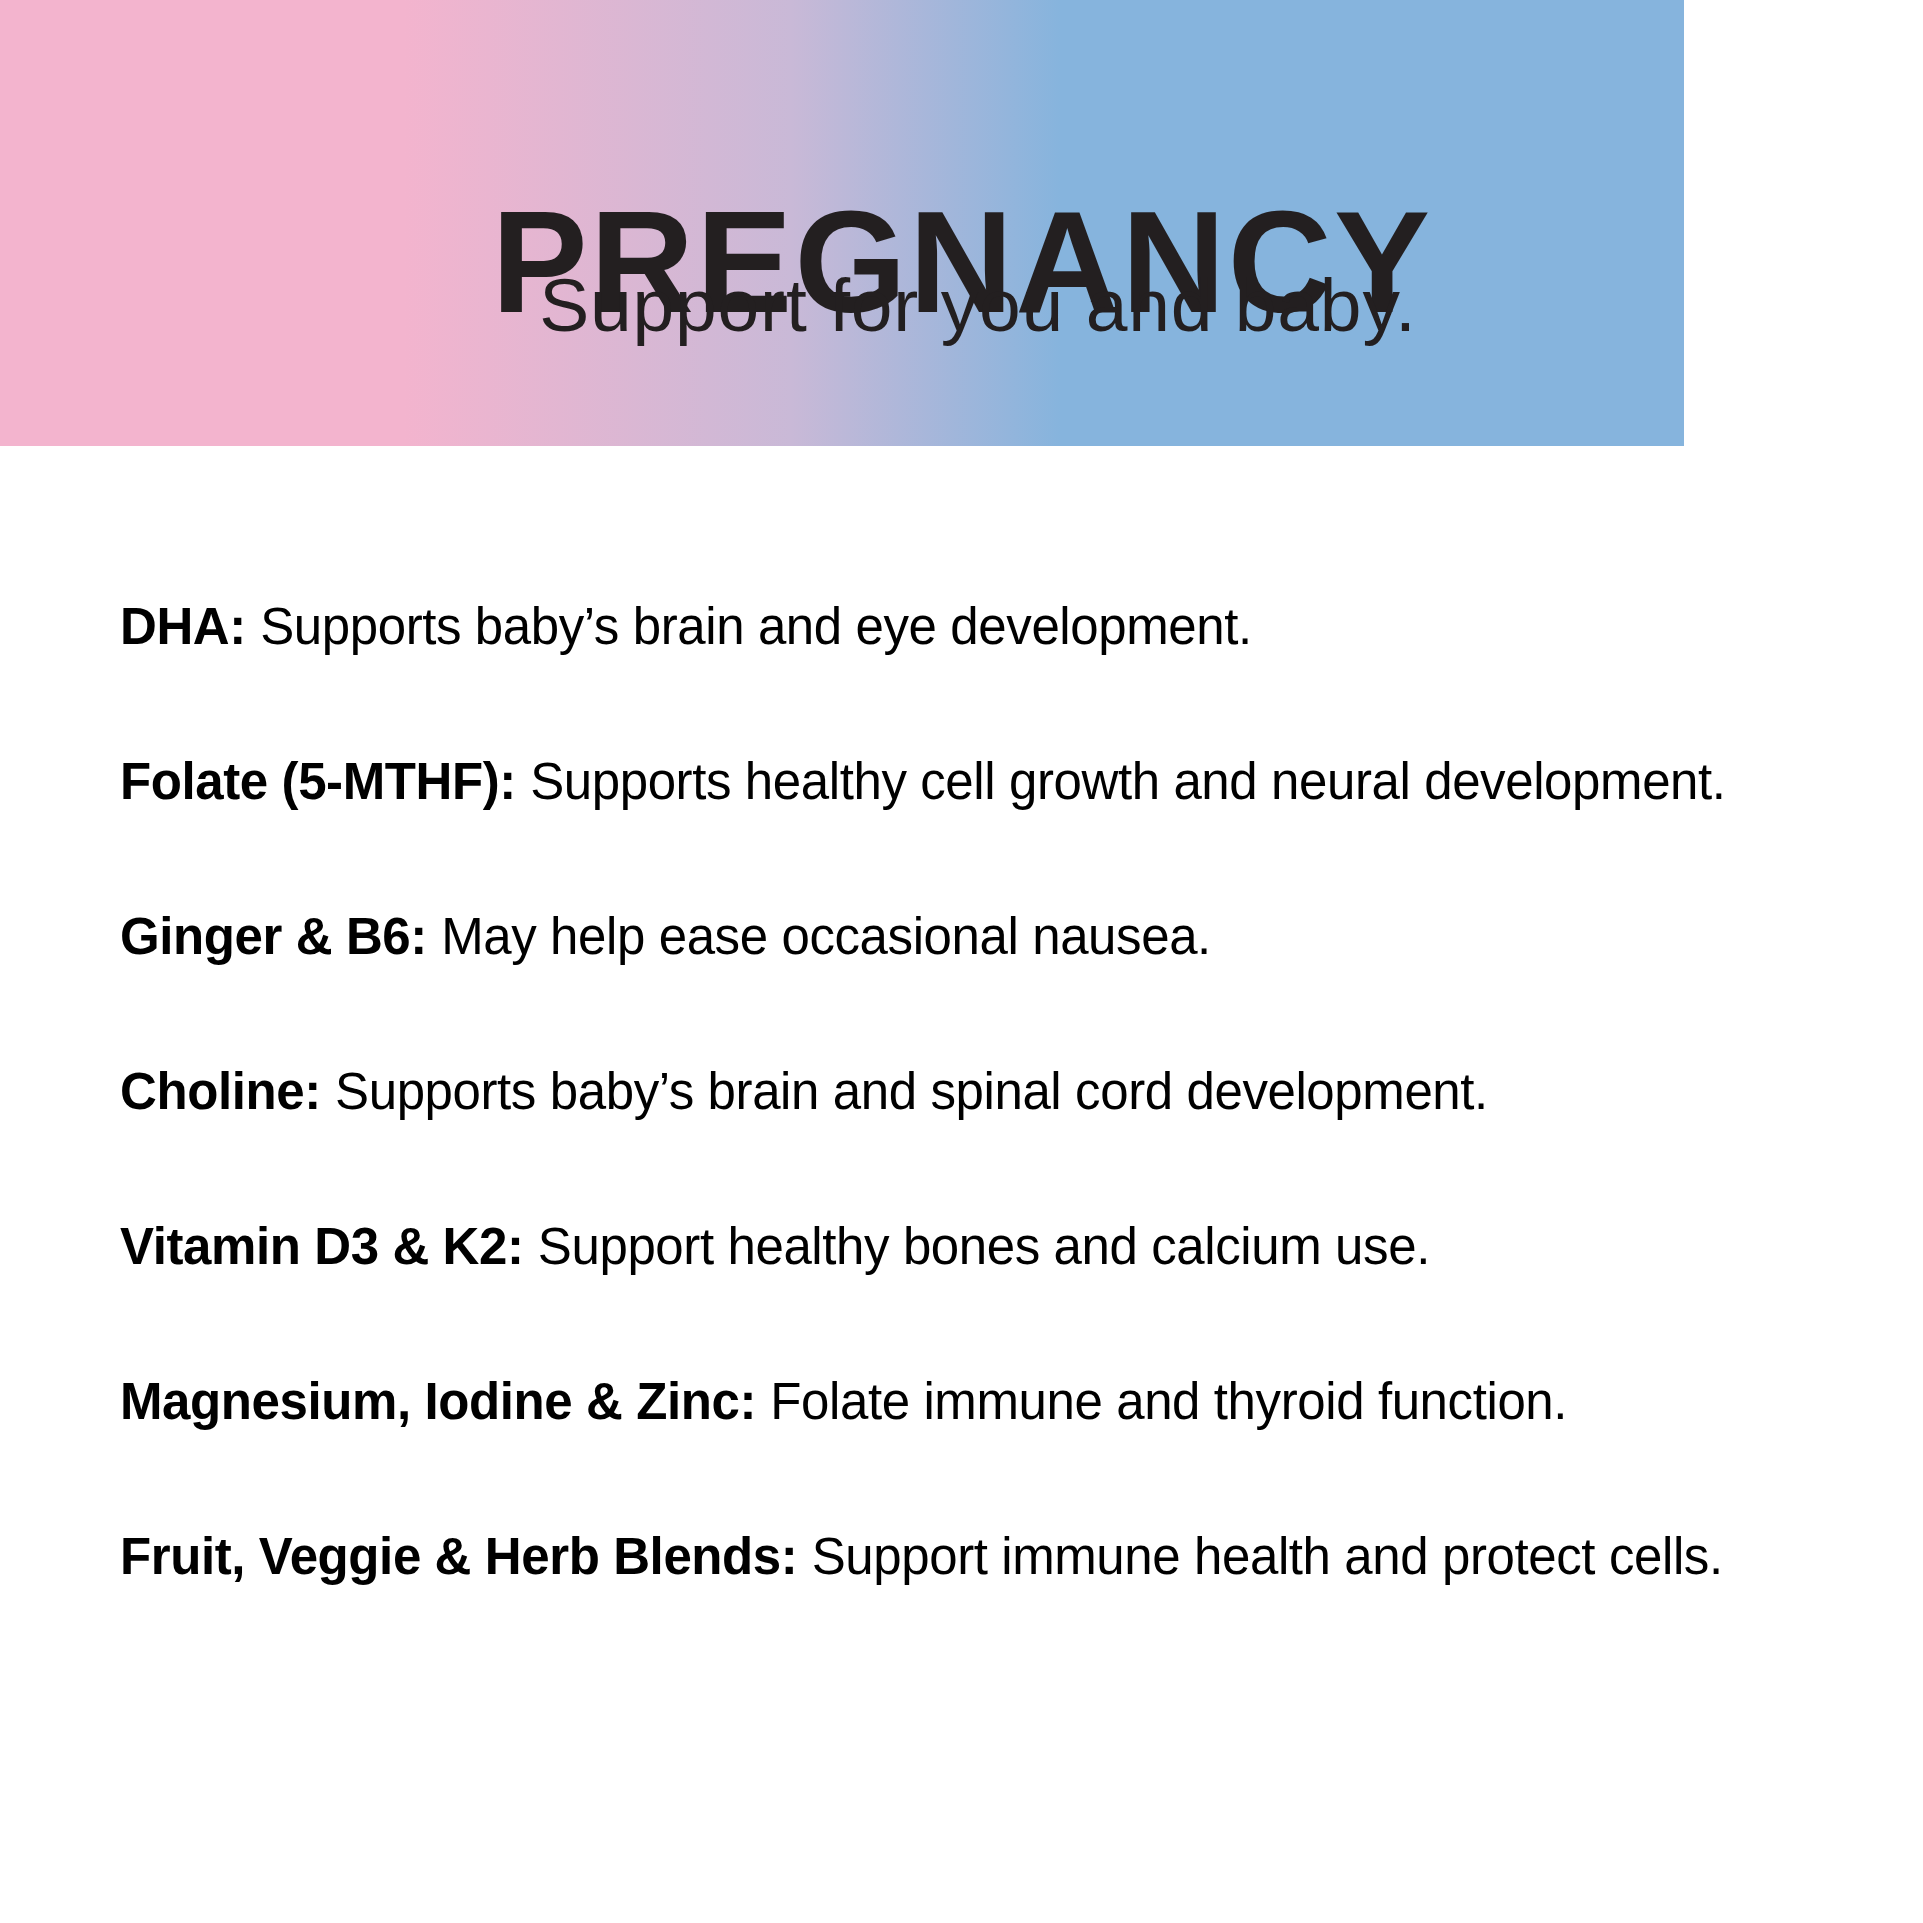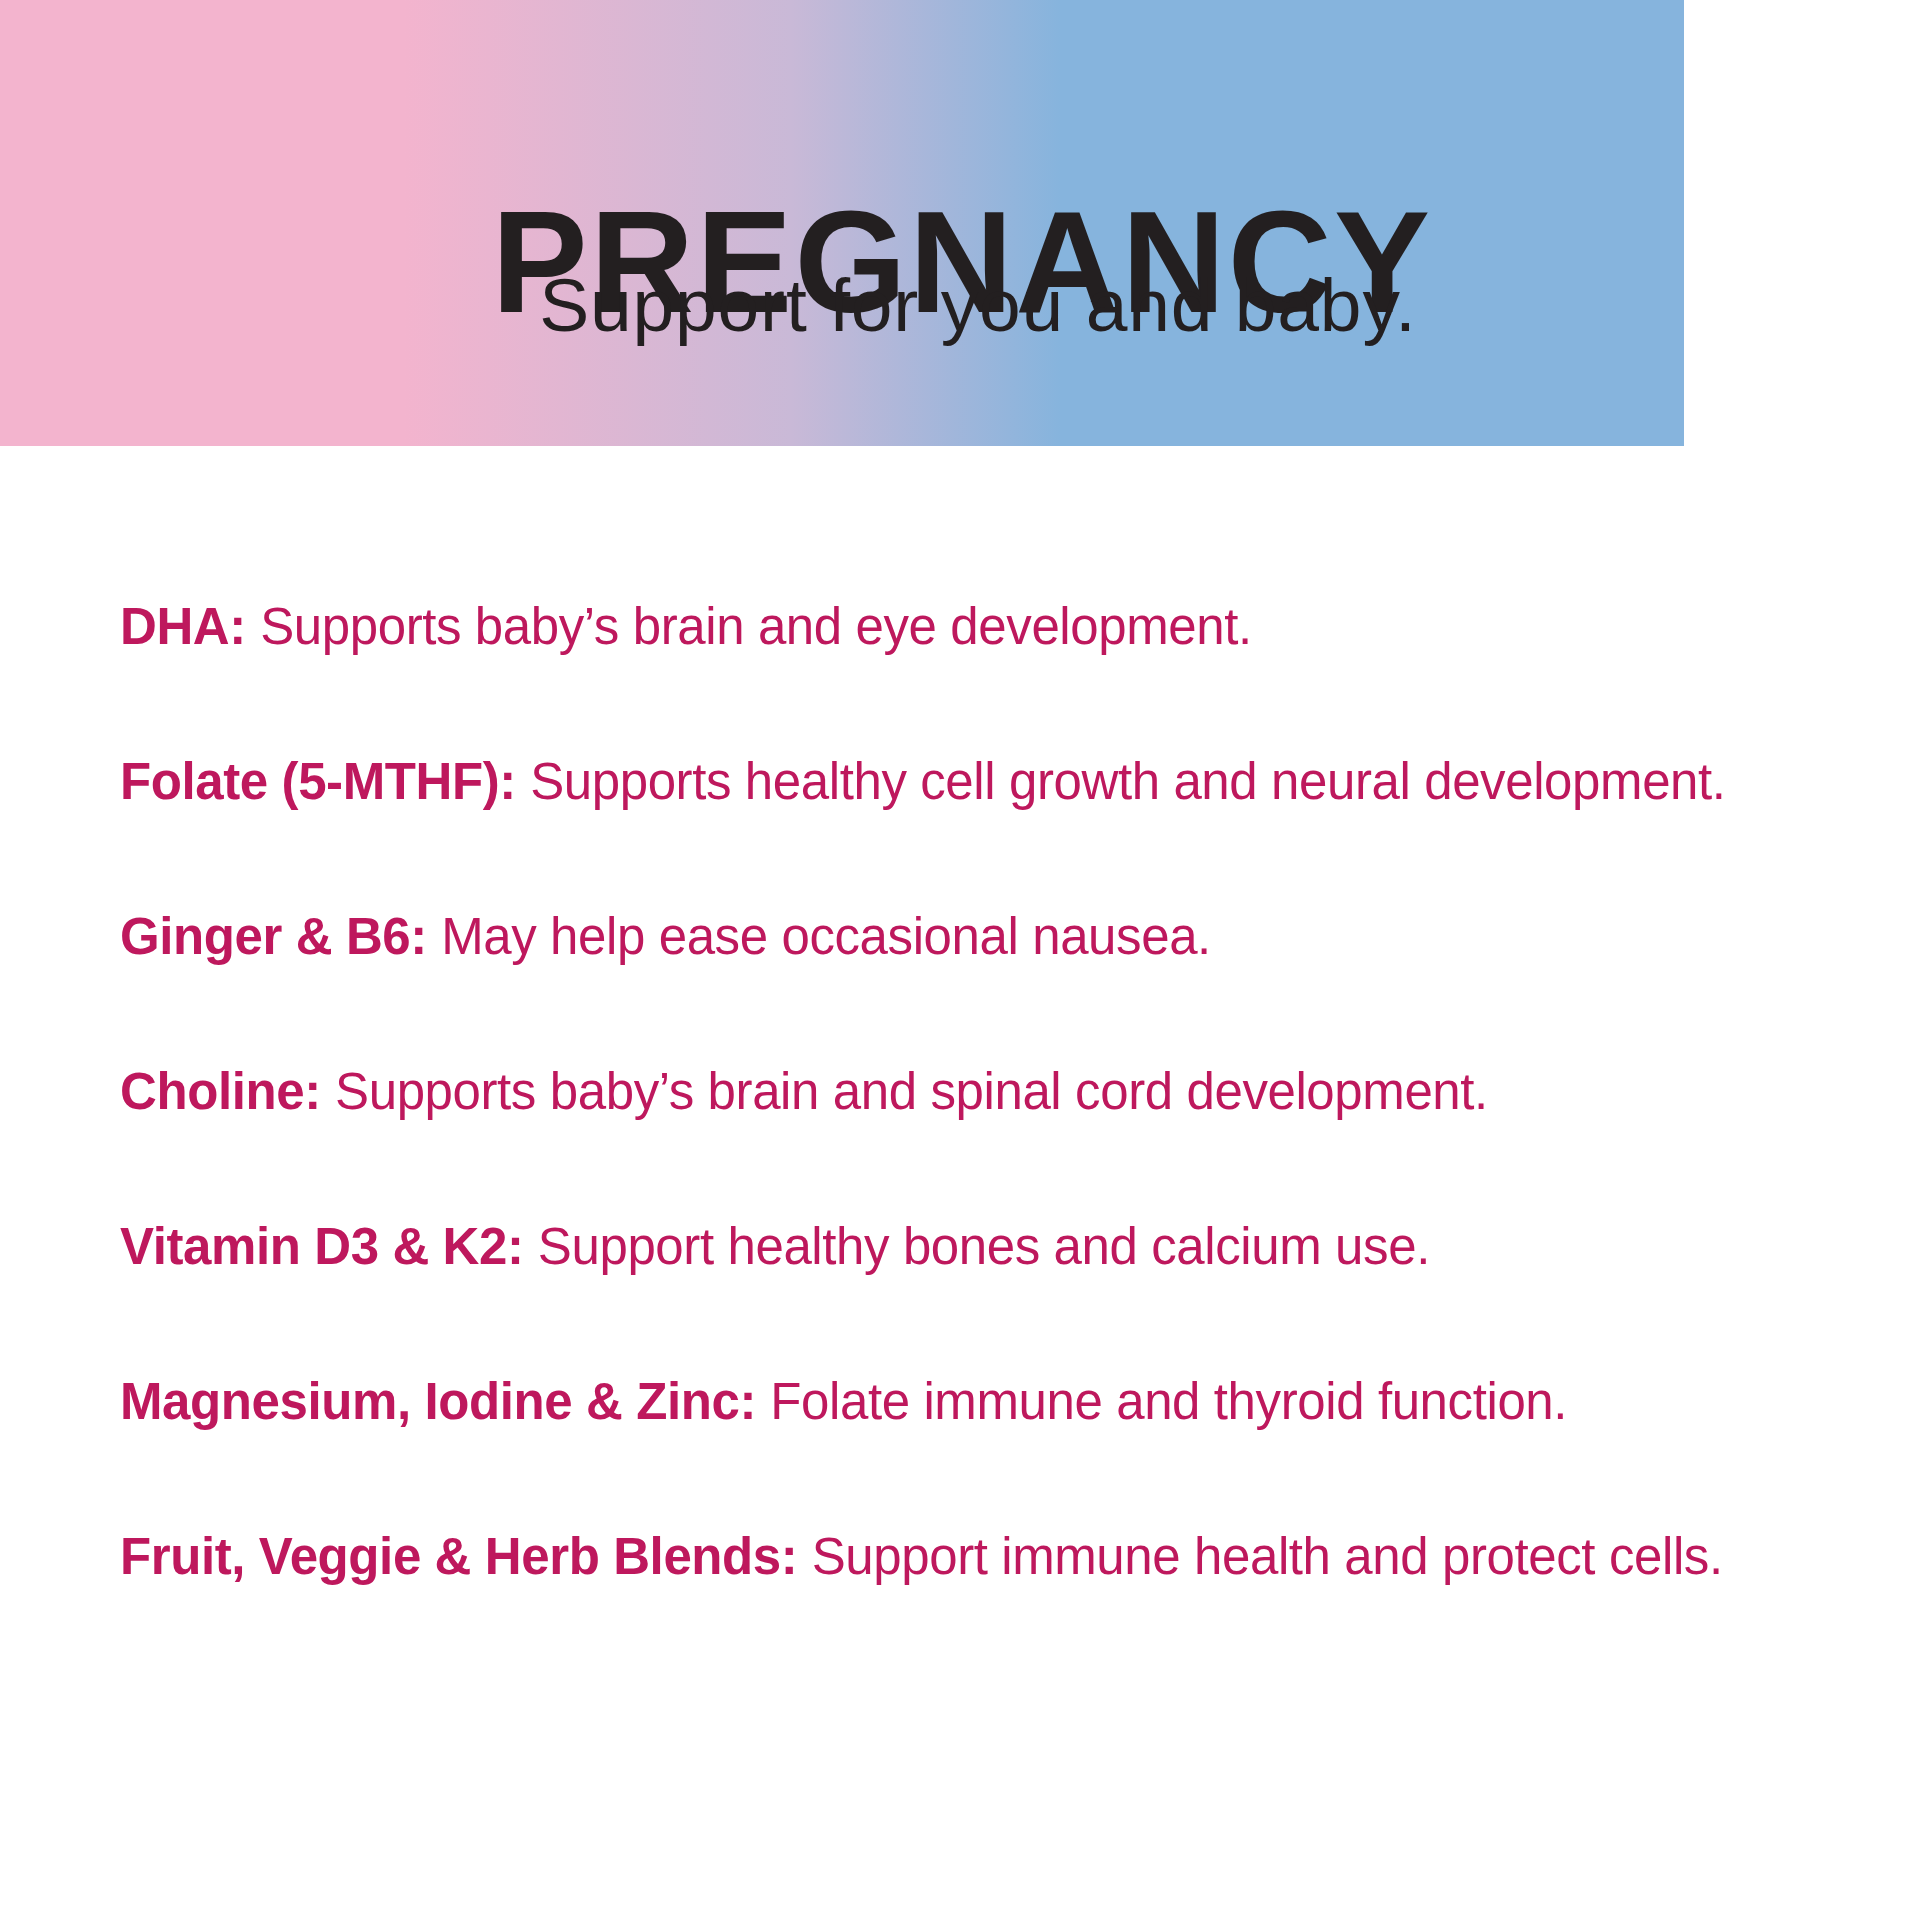--- a/index.html
+++ b/index.html
@@ -50,21 +50,21 @@
     letter-spacing: 0.8px;
     line-height: 1;
     color: #231f20;
     padding-left: 16px;
   }
   .nutrient-list {
     position: absolute;
     top: 601px;
     left: 120px;
     width: 1758px;
-    color: #be185d;
+    color: #000000;
   }
   .nutrient-item {
     margin: 0 0 104px 0;
     font-size: 51px;
     line-height: 1;
     letter-spacing: -0.4px;
     white-space: nowrap;
     font-weight: 400;
   }
   .nutrient-label {

